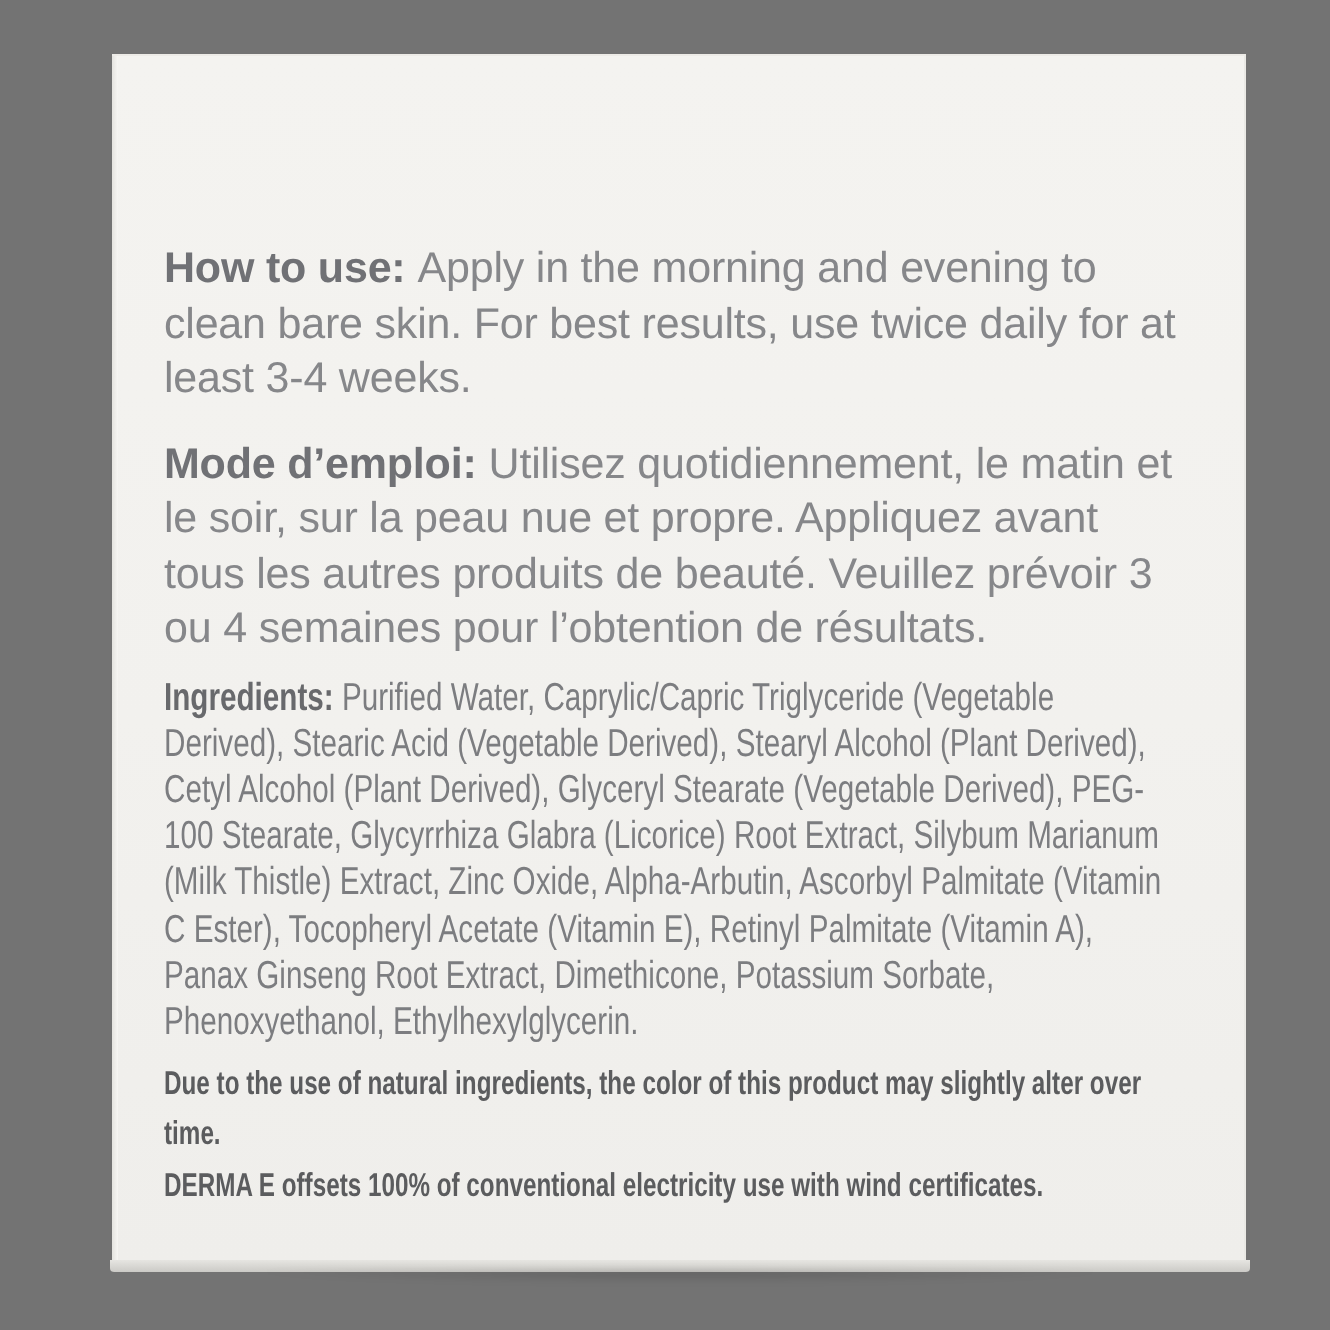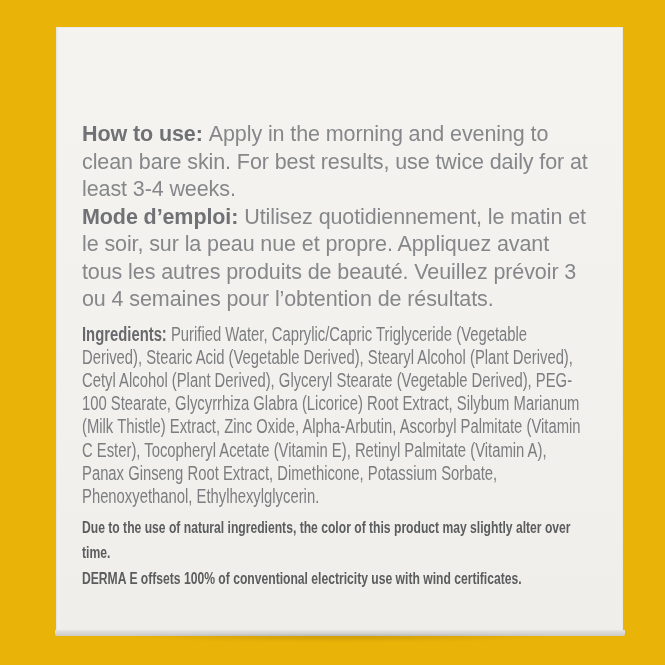--- a/index.html
+++ b/index.html
@@ -8,21 +8,21 @@
     width: 665px;
     height: 665px;
     overflow: hidden;
     background: #fbfbf9;
     font-family: "Liberation Sans", sans-serif;
   }
   .stage {
     position: relative;
     width: 665px;
     height: 665px;
-    background: #eab308;
+    background: #737373;
   }
   
   .box {
     position: absolute;
     left: 56px;
     top: 27px;
     width: 567px;
     height: 604px;
     background: linear-gradient(180deg, #f4f3f0 0%, #f2f1ee 55%, #efeeeb 100%);
     border-top: 1px solid #edebe7;
@@ -62,21 +62,21 @@
   }
   p { margin: 0; }
   .p-en, .p-fr {
     font-size: 21.5px;
     line-height: 27.5px;
     color: #86878a;
     width: 512px;
     letter-spacing: -0.1px;
   }
   .p-en { margin-top: 93px; }
-  .p-fr { }
+  .p-fr { margin-top: 15px; }
   .p-ing {
     font-size: 19.5px;
     line-height: 23.2px;
     color: #7c7d80;
     width: 664px;
     transform: scaleX(0.76);
     transform-origin: left top;
     margin-top: 9px;
   }
   .p-note {

